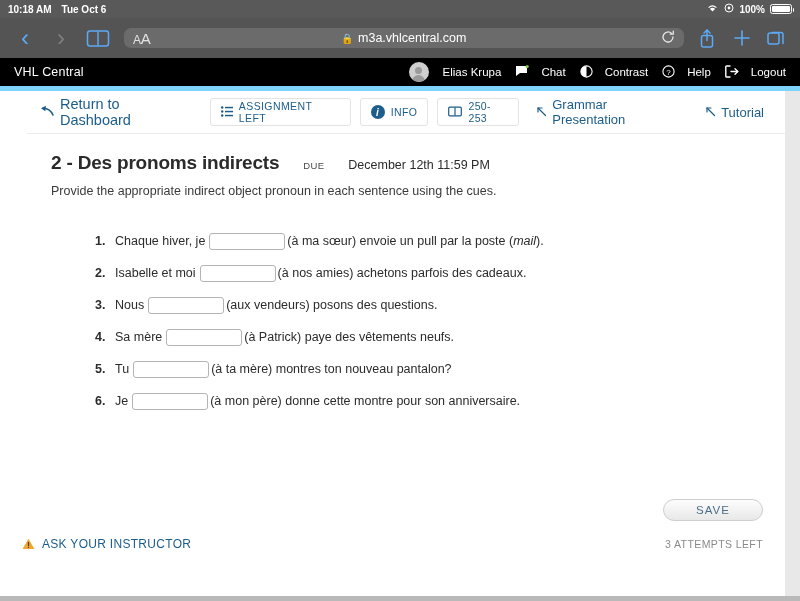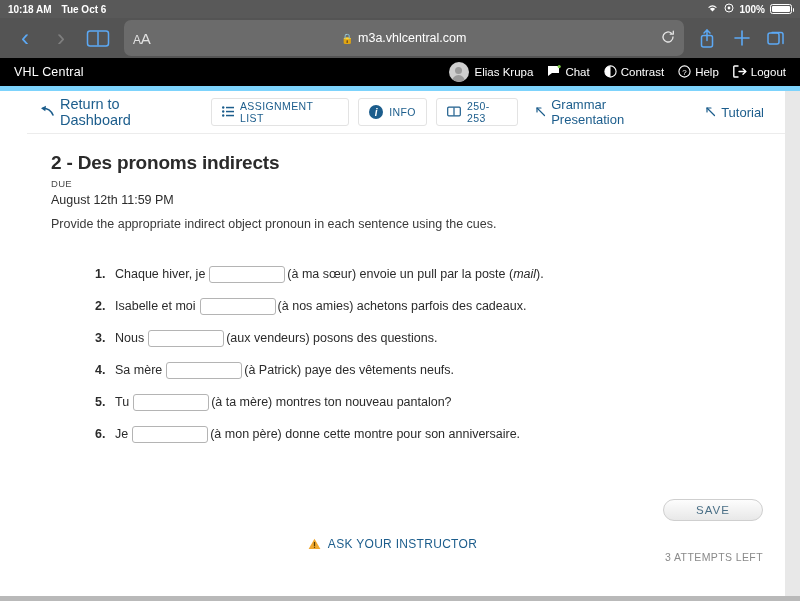--- a/index.html
+++ b/index.html
@@ -34,21 +34,21 @@
 
   
   .safaribar {
     position: absolute; top: 18px; left: 0; width: 800px; height: 40px;
     background: #545454; display: flex; align-items: center; padding: 0 14px; gap: 14px;
   }
   .nav-btn { color: #5ca9f5; font-size: 24px; line-height: 1; width: 22px; text-align: center; }
   .nav-btn.dim { color: #7f7f7f; }
   .book-icon { color: #5ca9f5; width: 24px; height: 19px; }
   .urlbar {
-    flex: 1; height: 36px; background: #6b6b6b; border-radius: 7px;
+    flex: 1; height: 20px; background: #6b6b6b; border-radius: 7px;
     display: flex; align-items: center; padding: 0 9px; position: relative;
   }
   .aa { color: #e2e2e2; font-size: 12px; letter-spacing: -0.3px; }
   .aa .big { font-size: 15px; }
   .urltext {
     position: absolute; left: 0; right: 0; text-align: center;
     color: #ffffff; font-size: 12.5px;
     display: flex; align-items: center; justify-content: center; gap: 4px;
   }
   .lock { font-size: 10px; }
@@ -56,21 +56,21 @@
   .tb-icon { color: #5ca9f5; width: 20px; height: 20px; }
 
   
   .vhlnav {
     position: absolute; top: 58px; left: 0; width: 800px; height: 28px;
     background: #000000; display: flex; align-items: center; padding: 0 14px;
   }
   .vhl-brand { color: #ffffff; font-size: 12.5px; letter-spacing: 0.2px; }
   .vhl-right { margin-left: auto; display: flex; align-items: center; gap: 14px; }
   .vhl-item {
-    color: #ffffff; font-size: 11.5px; display: flex; align-items: center; gap: 4px;
+    color: #ffffff; font-size: 11.5px; display: flex; align-items: center; gap: 12px;
   }
   .avatar {
     width: 20px; height: 20px; border-radius: 50%;
     background: #cfcfcf; display: flex; align-items: flex-end; justify-content: center; overflow: hidden;
     margin-right: 2px;
   }
   .avatar .head { width: 7px; height: 7px; border-radius: 50%; background: #9b9b9b; position:absolute; margin-bottom: 8px; }
   .avatar .body { width: 13px; height: 7px; border-radius: 7px 7px 0 0; background: #9b9b9b; }
   .avwrap { position: relative; display:flex; align-items:flex-end; justify-content:center; }
 
@@ -97,21 +97,21 @@
     color: #1c5d8c; font-size: 13px; padding: 0 8px;
   }
   .info-dot {
     width: 14px; height: 14px; border-radius: 50%; background: #1c5d8c;
     color: #fff; font-size: 10px; font-weight: bold;
     display: flex; align-items: center; justify-content: center; font-style: italic;
   }
 
   
   .content { padding: 18px 24px 0 24px; }
-  .title-row { display: flex; align-items: baseline; gap: 4px; flex-direction: column; }
+  .title-row { display: flex; align-items: baseline; gap: 24px; }
   .title { font-size: 19px; font-weight: bold; color: #2b2b2b; letter-spacing: -0.2px; }
   .due-label { font-size: 9.5px; color: #4a4a4a; letter-spacing: 0.3px; }
   .due-val { font-size: 12.5px; color: #2b2b2b; }
   .instructions { margin-top: 10px; font-size: 12.5px; color: #3a3a3a; }
 
   .qlist { margin-top: 33px; padding-left: 44px; }
   .qrow {
     display: flex; align-items: center; font-size: 12.5px; color: #2b2b2b;
     margin-bottom: 12px; line-height: 20px;
   }
@@ -137,21 +137,21 @@
   .btn-save {
     background: linear-gradient(#fdfdfd, #e8e8e8);
     border: 1px solid #cfcfcf; color: #4a6f86;
   }
   .btn-submit {
     background: linear-gradient(#9fc0d2, #7ba5bd);
     border: 1px solid #7ba5bd; color: #eaf3f8;
   }
   .footer-row {
     position: absolute; left: 22px; right: 22px; top: 446px;
-    display: flex; align-items: center; flex-direction: column;
+    display: flex; align-items: center;
   }
   .ask-instructor {
     color: #1c5d8c; font-size: 12px; letter-spacing: 0.3px;
     display: flex; align-items: center; gap: 7px;
   }
   .warn-tri { width: 13px; height: 12px; }
   .attempts { margin-left: auto; font-size: 10.5px; color: #8a8a8a; letter-spacing: 0.4px; }
 
   .right-strip { position: absolute; top: 91px; left: 785px; width: 15px; height: 505px; background: #e8e8e8; }
   .bottom-strip { position: absolute; top: 596px; left: 0; width: 800px; height: 5px; background: #b9b9b9; }
@@ -297,21 +297,21 @@
         <span>
           <svg width="12" height="11" viewBox="0 0 12 11">
               <circle cx="1.2" cy="1.5" r="1.2" fill="#1c5d8c"></circle>
               <circle cx="1.2" cy="5.5" r="1.2" fill="#1c5d8c"></circle>
               <circle cx="1.2" cy="9.5" r="1.2" fill="#1c5d8c"></circle>
               <rect x="4" y="0.8" width="8" height="1.5" fill="#1c5d8c"></rect>
               <rect x="4" y="4.8" width="8" height="1.5" fill="#1c5d8c"></rect>
               <rect x="4" y="8.8" width="8" height="1.5" fill="#1c5d8c"></rect>
             </svg>
         </span>
-        <span>ASSIGNMENT LIST</span>
+        <span>ASSIGNMENT LEFT</span>
       </span>
 
       <span class="tb-box">
         <span class="info-dot">i</span>
         <span>INFO</span>
       </span>
 
       <span class="tb-box">
         <span>
           <svg width="14" height="11" viewBox="0 0 14 11">
@@ -340,21 +340,21 @@
             </svg>
         </span>
         <span>Tutorial</span>
       </span>
     </div>
 
     <div class="content">
       <div class="title-row">
         <span class="title">2 - Des pronoms indirects</span>
         <span class="due-label">DUE</span>
-        <span class="due-val">August 12th 11:59 PM</span>
+        <span class="due-val">December 12th 11:59 PM</span>
       </div>
       <div class="instructions">Provide the appropriate indirect object pronoun in each sentence using the cues.</div>
 
       <div class="qlist">
 
         <div class="qrow">
           <span class="qnum">1.</span>
           <span class="qtext-pre">Chaque hiver, je</span>
           <input class="ans" type="text" value="" style="">
           <span class="qtext-post">(à ma sœur) envoie un pull par la poste (</span>

